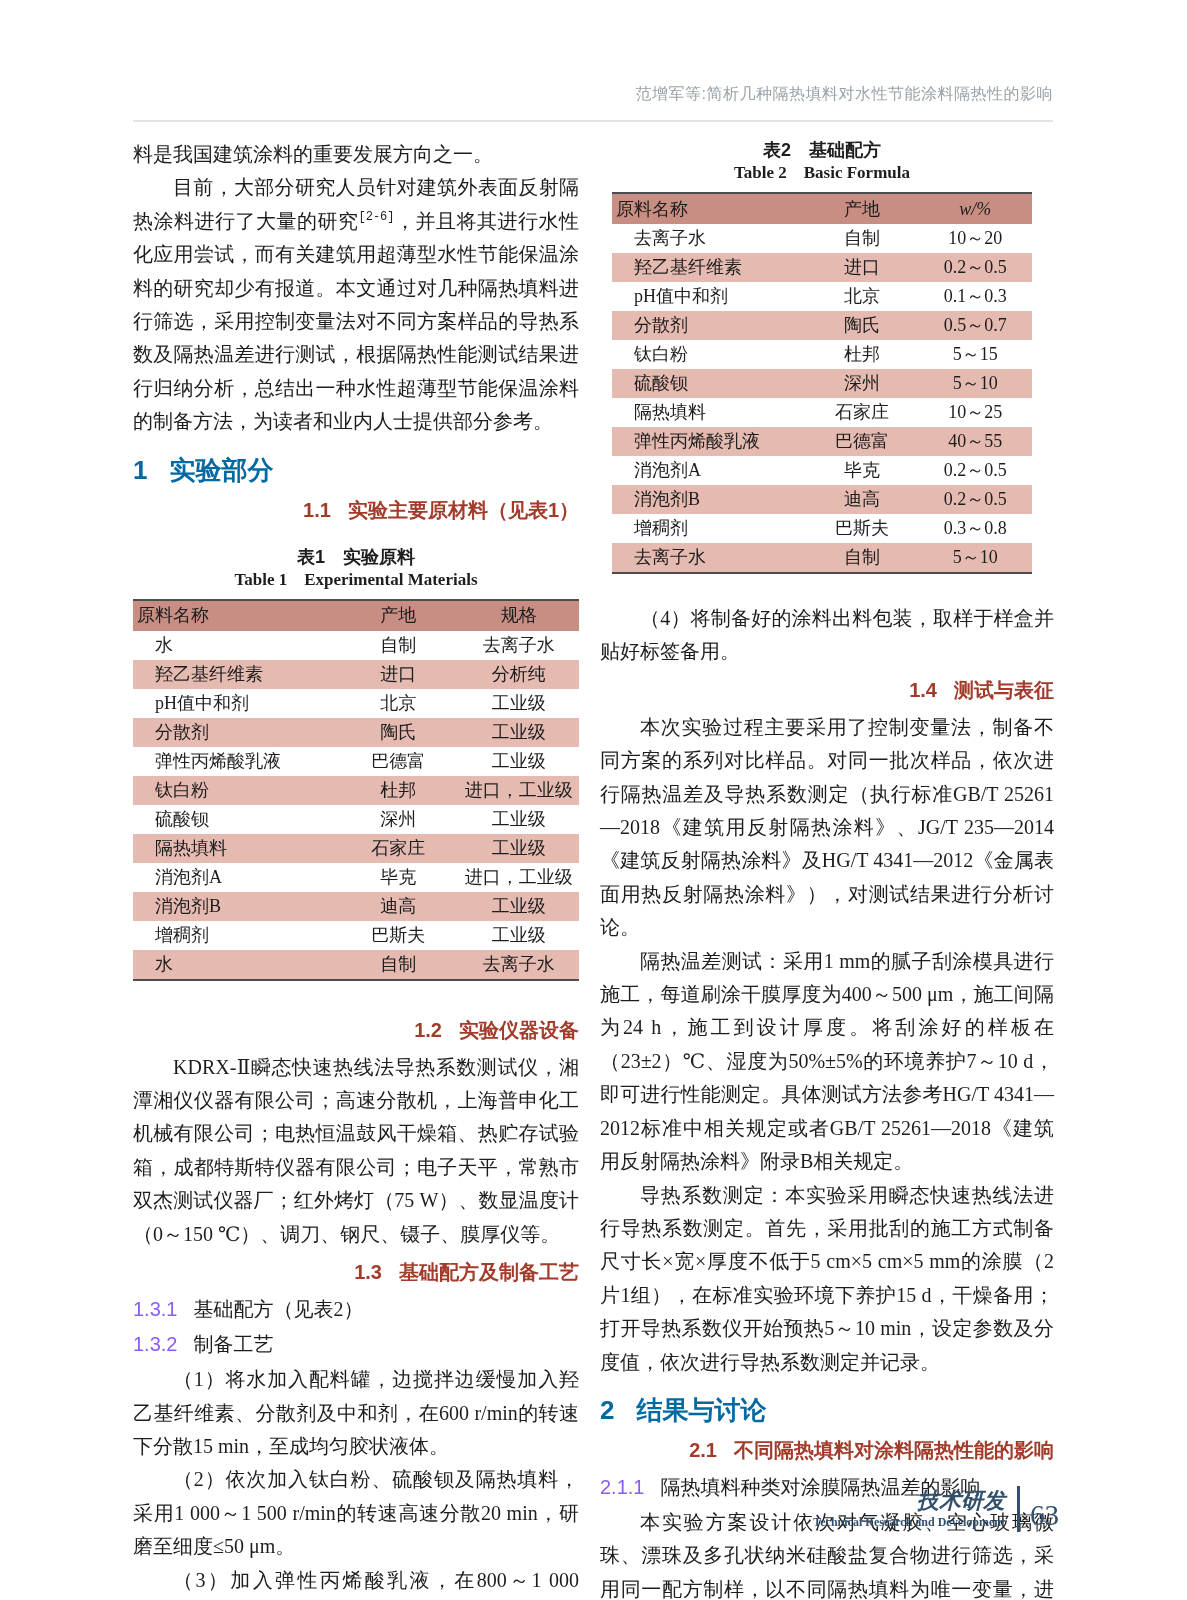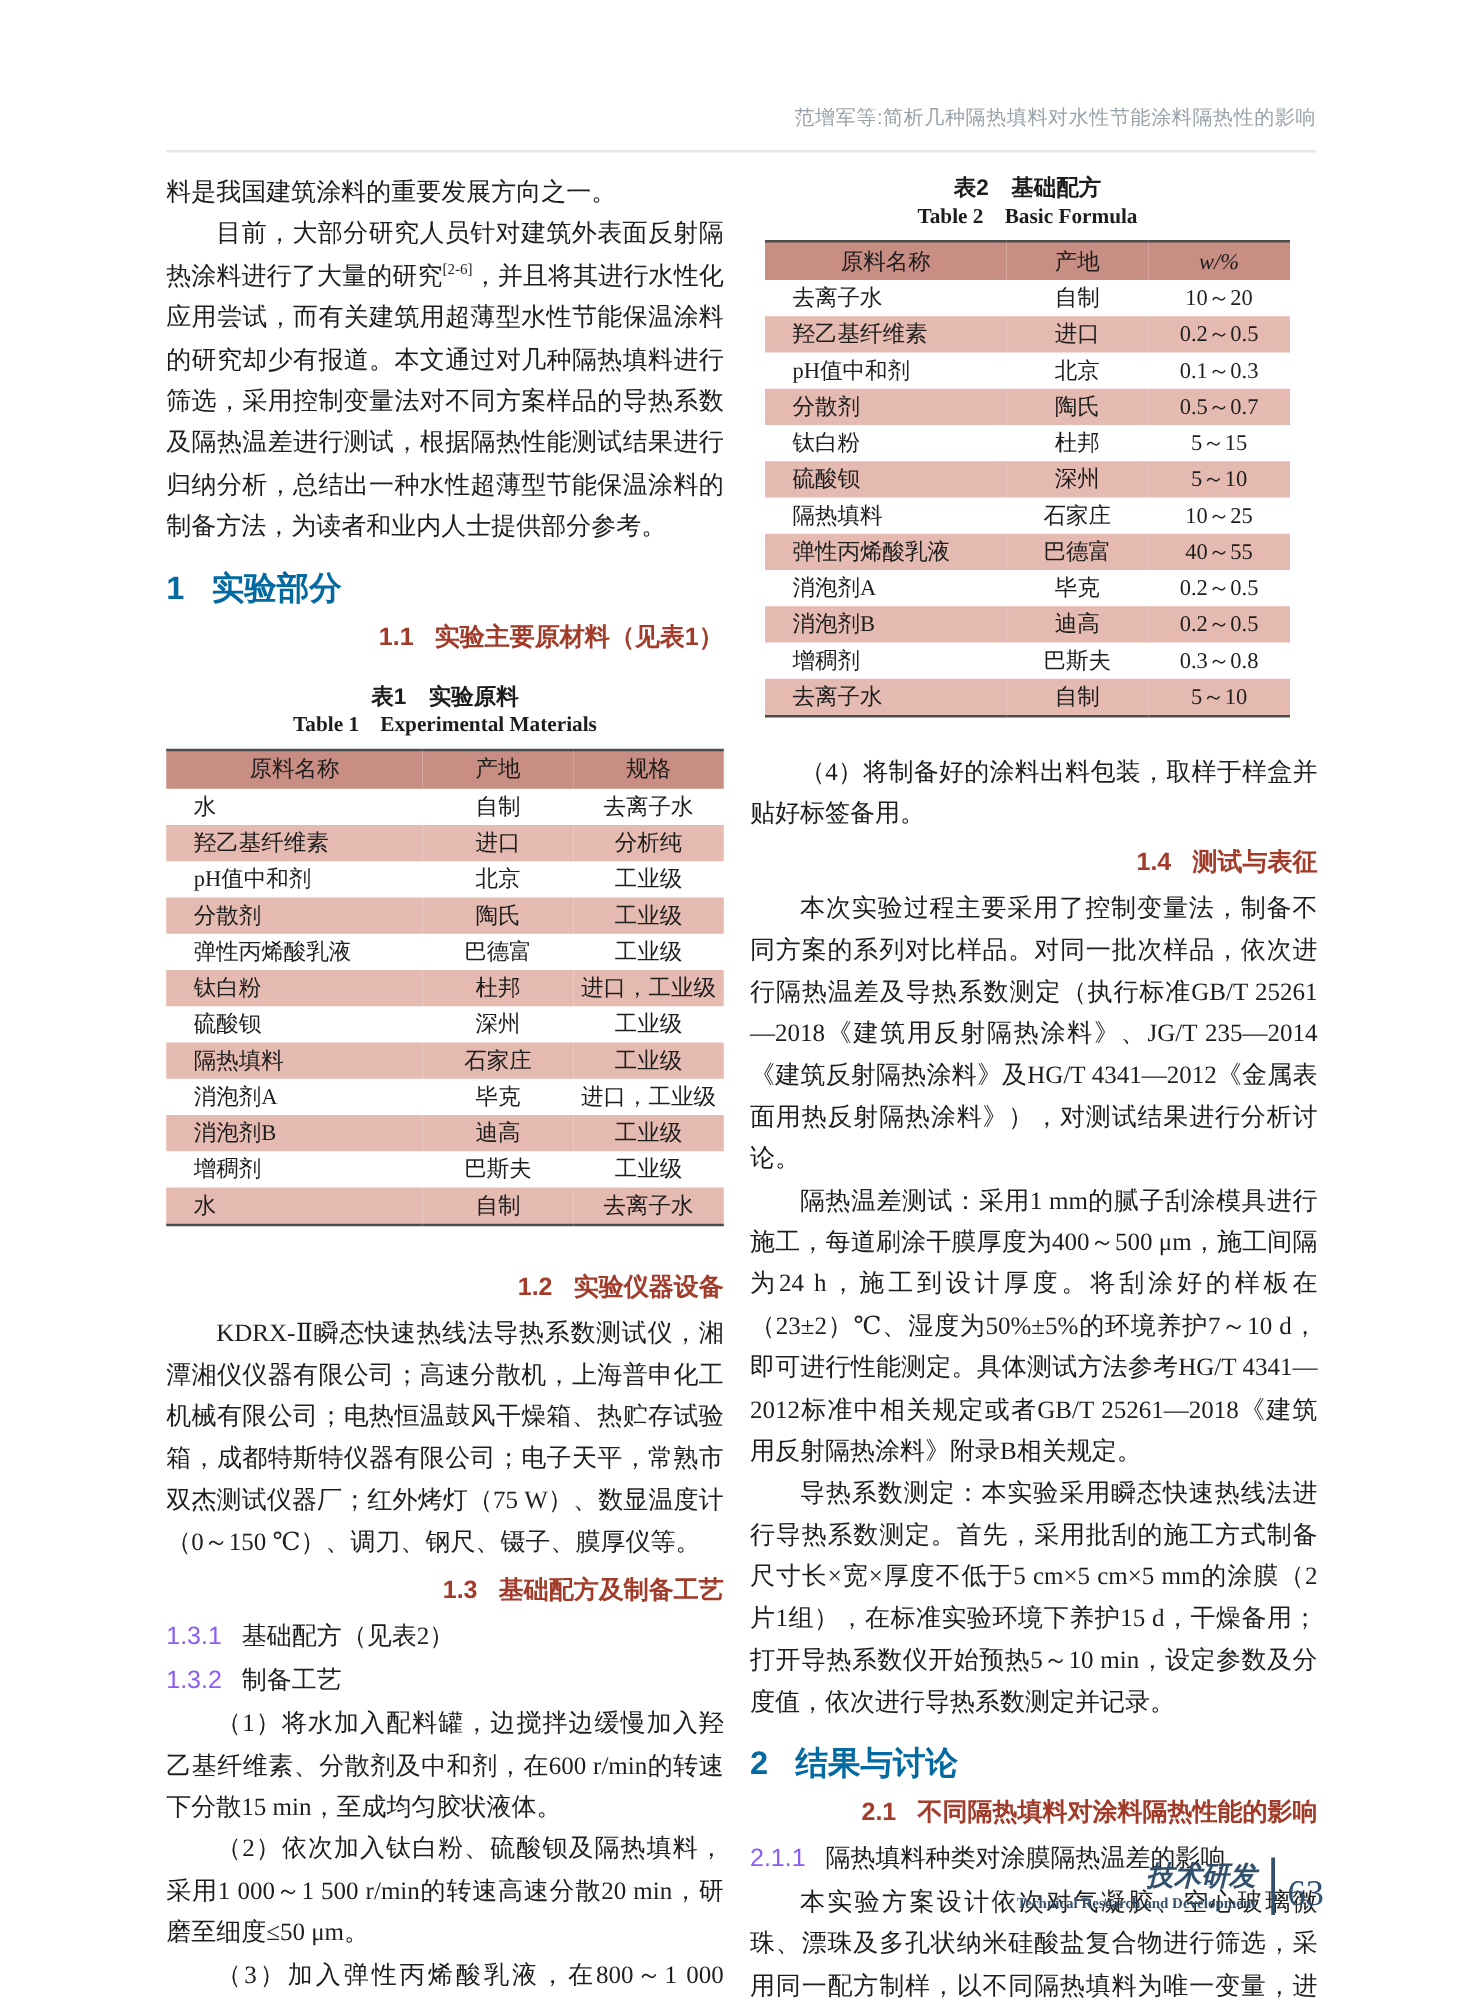--- a/index.html
+++ b/index.html
@@ -15,21 +15,21 @@
   }
   .head-rule{
     position:absolute;top:120px;left:133px;width:920px;height:2px;background:#e2e6e8;
   }
   
   .col{position:absolute;top:138px;font-size:20px;line-height:33.4px;text-align:justify;}
   .col-left{left:133px;width:446px;}
   .col-right{left:600px;width:454px;}
   p.body{margin:0;text-indent:2em;}
   p.noindent{text-indent:0;}
-  sup.ref{font-size:12px;line-height:0;}
+  sup.ref{font-size:12px;line-height:0;font-family:Liberation Mono, monospace;}
   
   .h-sec{
     font-family:"Liberation Sans","DejaVu Sans",sans-serif;font-weight:bold;
     color:#0369a1;font-size:26px;line-height:30px;margin:16px 0 10px 0;text-align:left;
   }
   .h-sec .num{margin-right:22px;}
   .h-sub{
     font-family:"Liberation Sans","DejaVu Sans",sans-serif;font-weight:bold;
     color:#a23b2a;font-size:20px;line-height:30px;margin:6px 0 6px 0;text-align:right;
   }
@@ -51,21 +51,21 @@
   
   table.paper{
     width:100%;border-collapse:collapse;font-size:18px;line-height:29px;
     border-top:2px solid #4c4c4c;border-bottom:2px solid #4c4c4c;text-align:center;
   }
   table.paper th{
     background:#c98e83;font-weight:normal;height:30px;padding:0 4px;
   }
   table.paper td{height:29px;padding:0 4px;}
   table.paper td:first-child{text-align:left;padding-left:22px;}
-  table.paper th:first-child{text-align:center;}
+  table.paper th:first-child{text-align:left;}
   table.paper tbody tr:nth-child(even){background:#e5bab1;}
   table.paper col.c1{width:46%;} table.paper col.c2{width:27%;} table.paper col.c3{width:27%;}
   #table2-wrap{margin:0 22px 0 12px;}
   #table2 th:last-child{font-style:italic;font-family:"Liberation Serif","DejaVu Serif",serif;}
   
   .footer{
     position:absolute;top:1486px;right:128px;display:flex;align-items:center;
     color:#32506c;
   }
   .footer .labels{text-align:right;}

